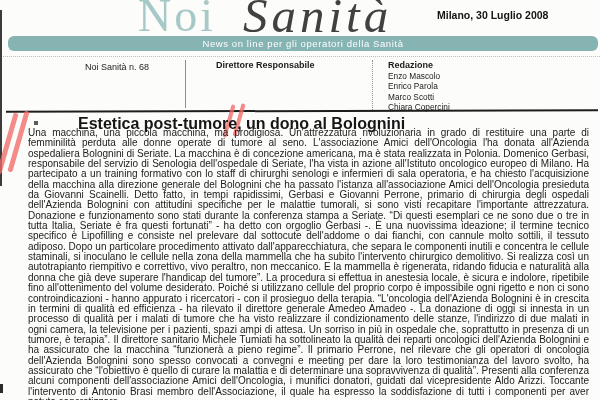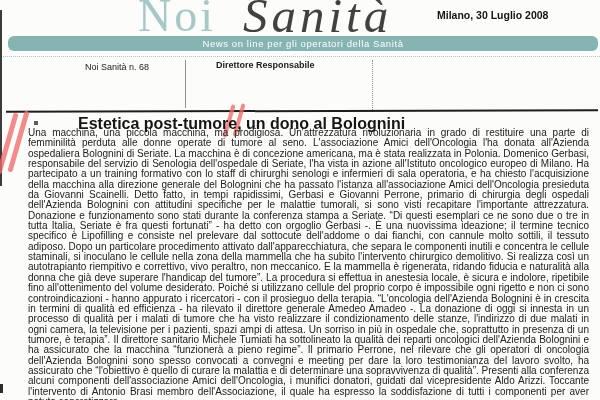--- a/index.html
+++ b/index.html
@@ -75,20 +75,27 @@
   <div class="issue">Noi Sanità n. 68</div>
 
   <div class="vline-solid"></div>
 
   <div class="infocol col-director">
     <div class="coltitle">Direttore Responsabile</div>
   </div>
 
   <div class="vline-dotted"></div>
 
+  <div class="infocol col-editorial">
+    <div class="coltitle">Redazione</div>
+    <div>Enzo Mascolo</div>
+    <div>Enrico Parola</div>
+    <div>Marco Scotti</div>
+    <div>Chiara Copercini</div>
+  </div>
 
   <div class="black-rule"></div>
   <div class="edge-bar"></div>
   <div class="edge-tick"></div>
   <div class="redmark rm-a1"></div>
   <div class="redmark rm-a2"></div>
   <div class="redmark rm-b1"></div>
   <div class="redmark rm-b2"></div>
 
   <div class="bullet"></div>

